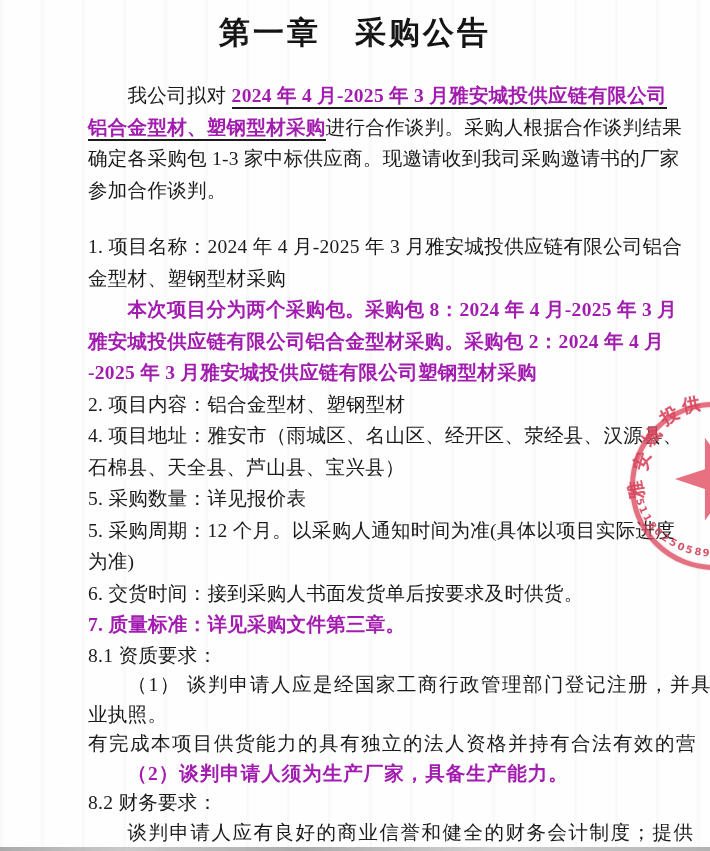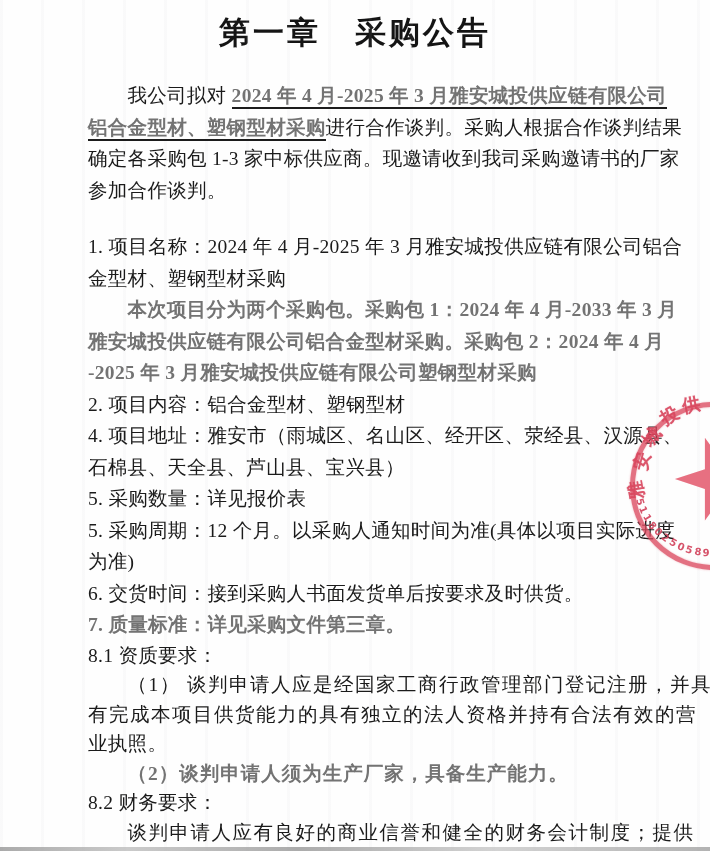--- a/index.html
+++ b/index.html
@@ -41,21 +41,21 @@
   .line{
     line-height:31.5px;
     height:31.5px;
     white-space:nowrap;
   }
   .line.compact{
     line-height:29.6px;
     height:29.6px;
   }
   .line.gap{ margin-top:25px; }
-  .seg.b{ font-weight:700; color:#737373; }
+  .seg.b{ font-weight:700; color:#a21caf; }
   .seg.u{ border-bottom:2px solid #1c1c1c; padding-bottom:1px; }
   .inline-star{
     font-size:27px;
     vertical-align:-2px;
     letter-spacing:0;
     color:#000;
   }
   
   #seal{ position:absolute; left:0; top:0; width:100%; height:100%; pointer-events:none; }
   #seal-ring{
@@ -111,35 +111,35 @@
 
   <h1 id="title">第一章　采购公告</h1>
 
   <div id="doc-body">
       <div class="line" style="padding-left: 39.4px;"><span class="seg">我公司拟对 </span><span class="seg b u">2024 年 4 月-2025 年 3 月雅安城投供应链有限公司</span></div>
       <div class="line"><span class="seg b u">铝合金型材、塑钢型材采购</span><span class="seg">进行合作谈判。采购人根据合作谈判结果</span></div>
       <div class="line"><span class="seg">确定各采购包 1-3 家中标供应商。现邀请收到我司采购邀请书的厂家</span></div>
       <div class="line"><span class="seg">参加合作谈判。</span></div>
       <div class="line gap"><span class="seg">1. 项目名称：2024 年 4 月-2025 年 3 月雅安城投供应链有限公司铝合</span></div>
       <div class="line"><span class="seg">金型材、塑钢型材采购</span></div>
-      <div class="line" style="padding-left: 39.4px;"><span class="seg b">本次项目分为两个采购包。采购包 1：2024 年 4 月-2033 年 3 月</span></div>
+      <div class="line" style="padding-left: 39.4px;"><span class="seg b">本次项目分为两个采购包。采购包 8：2024 年 4 月-2025 年 3 月</span></div>
       <div class="line"><span class="seg b">雅安城投供应链有限公司铝合金型材采购。采购包 2：2024 年 4 月</span></div>
       <div class="line"><span class="seg b">-2025 年 3 月雅安城投供应链有限公司塑钢型材采购</span></div>
       <div class="line"><span class="seg">2. 项目内容：铝合金型材、塑钢型材</span></div>
       <div class="line"><span class="seg">4. 项目地址：雅安市（雨城区、名山区、经开区、荥经县、汉源县、</span></div>
       <div class="line"><span class="seg">石棉县、天全县、芦山县、宝兴县）</span></div>
       <div class="line"><span class="seg">5. 采购数量：详见报价表</span></div>
       <div class="line"><span class="seg">5. 采购周期：12 个月。以采购人通知时间为准(具体以项目实际进度</span></div>
       <div class="line"><span class="seg">为准)</span></div>
       <div class="line"><span class="seg">6. 交货时间：接到采购人书面发货单后按要求及时供货。</span></div>
       <div class="line"><span class="seg b">7. 质量标准：详见采购文件第三章。</span></div>
       <div class="line compact"><span class="seg">8.1 资质要求：</span></div>
       <div class="line compact" style="padding-left: 39.4px; letter-spacing: 1.5px;"><span class="seg">（1） 谈判申请人应是经国家工商行政管理部门登记注册，并具</span></div>
+      <div class="line compact"><span class="seg">业执照。</span></div>
       <div class="line compact" style="letter-spacing: 1.5px;"><span class="seg">有完成本项目供货能力的具有独立的法人资格并持有合法有效的营</span></div>
-      <div class="line compact"><span class="seg">业执照。</span></div>
       <div class="line compact" style="padding-left: 39.4px; letter-spacing: 1px;"><span class="seg b">（2）谈判申请人须为生产厂家，具备生产能力。</span></div>
       <div class="line compact"><span class="seg">8.2 财务要求：</span></div>
       <div class="line compact" style="padding-left: 39.4px; letter-spacing: 1.5px;"><span class="seg">谈判申请人应有良好的商业信誉和健全的财务会计制度；提供</span></div>
     </div>
 
   <div id="seal">
     <div id="seal-ring"></div>
     <div id="seal-star">★</div>
     <div id="seal-arc">
         <span class="seal-char" style="left: 624px; top: 479px; transform: rotate(-100deg);">雅</span>

